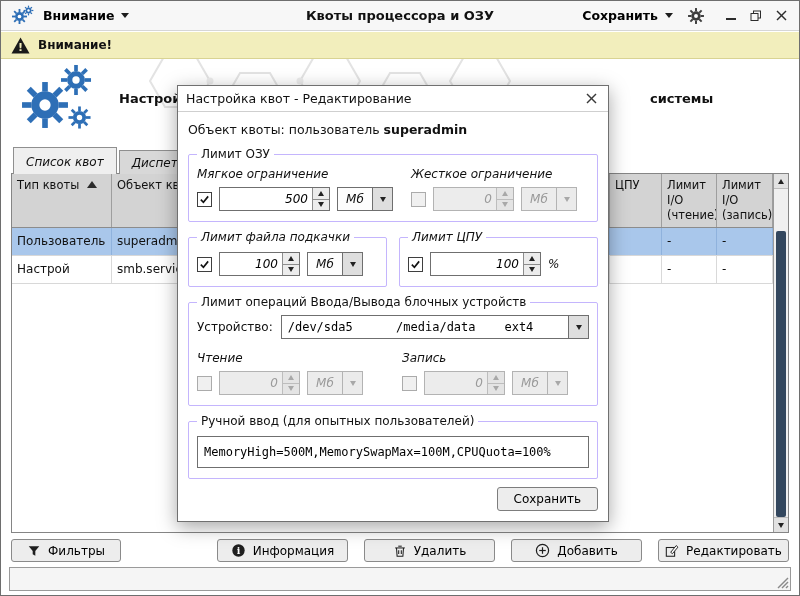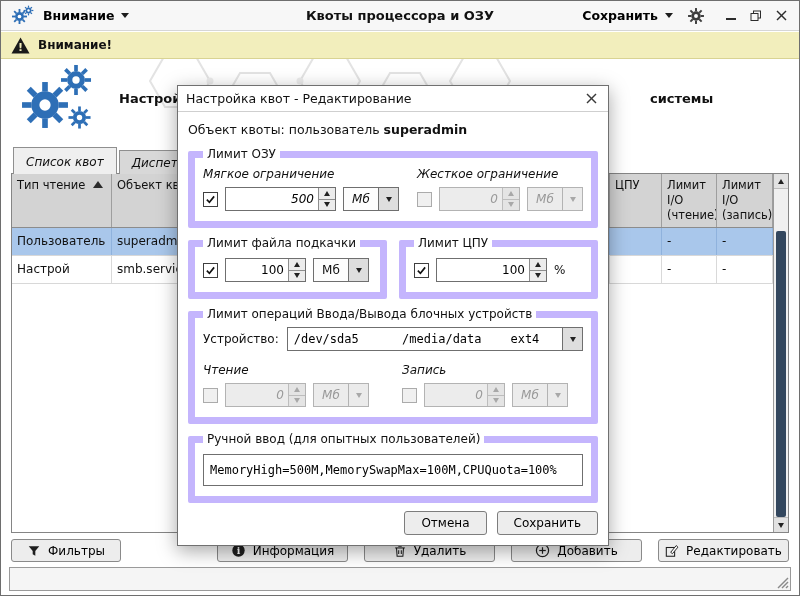--- a/index.html
+++ b/index.html
@@ -75,23 +75,23 @@
   .statusbar { position:absolute; left:8px; right:8px; top:566px; height:24px; background:#f5f5f5; border:1px solid #9a9a9a; z-index:1; }
   .grip { position:absolute; right:1px; bottom:1px; cursor:nwse-resize; }
 
   
   .dialog { position:absolute; left:176px; top:84px; width:432px; background:#fff; border:1px solid #707070; box-shadow:0 5px 18px rgba(0,0,0,.35); z-index:10; }
   .dlg-title { height:26px; display:flex; align-items:center; padding:0 8px; border-bottom:1px solid #cfcfcf; font-size:12.5px; }
   .dlg-close { margin-left:auto; background:none; border:none; cursor:pointer; width:18px; height:18px; display:flex; align-items:center; justify-content:center; }
   .dlg-body { padding:8px 10px 10px; }
   .objline { margin:2px 0 10px; font-size:12.5px; }
   .objline b { font-weight:bold; }
-  fieldset.grp { border:7px solid #c4b5fd; border-radius:2px; margin:0 0 8px; padding:4px 8px 10px; }
+  fieldset.grp { border:1px solid #c4b5fd; border-radius:2px; margin:0 0 8px; padding:4px 8px 10px; }
   fieldset.grp legend { font-size:12px; padding:0 4px; }
-  .grp-row { display:flex; gap:12px; }
+  .grp-row { display:flex; gap:12px;font-style:italic; }
   .grp-row fieldset.grp { flex:1; }
   .two-col { display:flex; gap:18px; }
   .two-col .col { flex:1;font-style:italic; }
   .lbl { font-size:12px; margin:2px 0 6px; }
   .ctl-row { display:flex; align-items:center; gap:7px; }
   .cb { width:15px; height:15px; border:1px solid #3f3f3f; background:#fff; display:inline-flex; align-items:center; justify-content:center; cursor:pointer; flex:0 0 15px; }
   .cb svg { display:none; }
   .cb.checked svg { display:block; }
   .cb.dis { border-color:#ababab; background:#f0f0f0; cursor:default; }
   .spin { display:inline-flex; height:24px; border:1px solid #6f6f6f; background:#fff; }
@@ -225,21 +225,21 @@
   <div class="heading-frag hf-right">системы</div>
 
   <div class="tabs">
     <div class="tab active">Список квот</div>
     <div class="tab second">Диспетчер</div>
   </div>
 
   <div class="tablewrap">
     <div class="thead">
       <div class="th c1">
-        <span>Тип чтение</span><span class="sort-up"></span>
+        <span>Тип квоты</span><span class="sort-up"></span>
       </div>
       <div class="th c2">
         <span>Объект квотирования</span>
       </div>
       <div class="th c3"></div>
       <div class="th c4">
         <span>ЦПУ</span>
       </div>
       <div class="th c5">
         <span>Лимит I/O (чтение)</span>
@@ -513,19 +513,18 @@
           </div>
         </div>
       </fieldset>
 
       <fieldset class="grp">
         <legend>Ручной ввод (для опытных пользователей)</legend>
         <input class="mono-field" style="margin-top: 4px;" value="MemoryHigh=500M,MemorySwapMax=100M,CPUQuota=100%">
       </fieldset>
 
       <div class="dlg-btns">
-        <button class="dlg-btn">Отмена</button>
         <button class="dlg-btn">Сохранить</button>
       </div>
     </div>
   </div>
 
 </div>
 
 </body></html>

